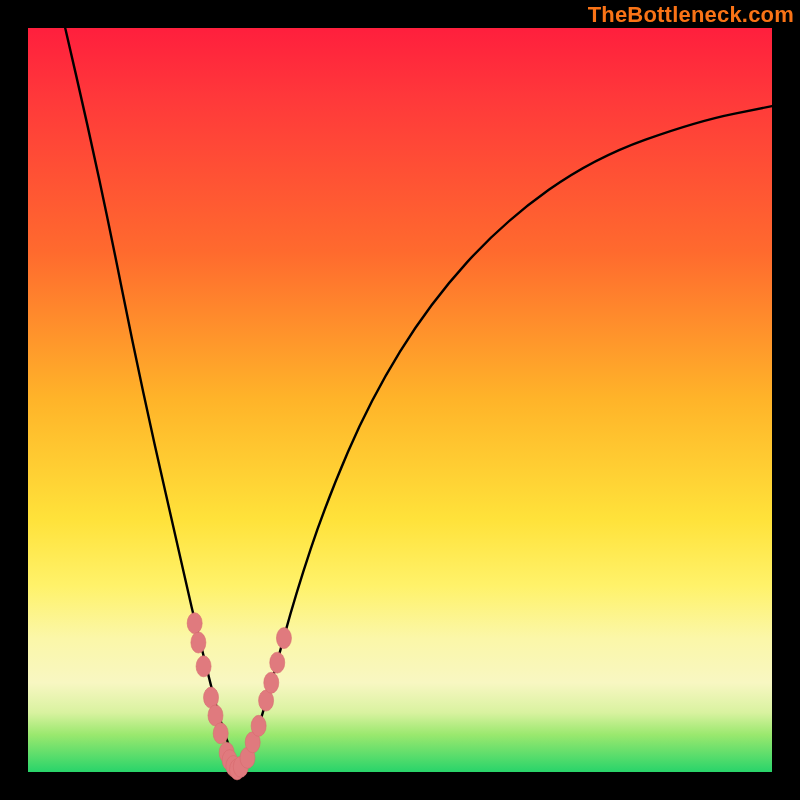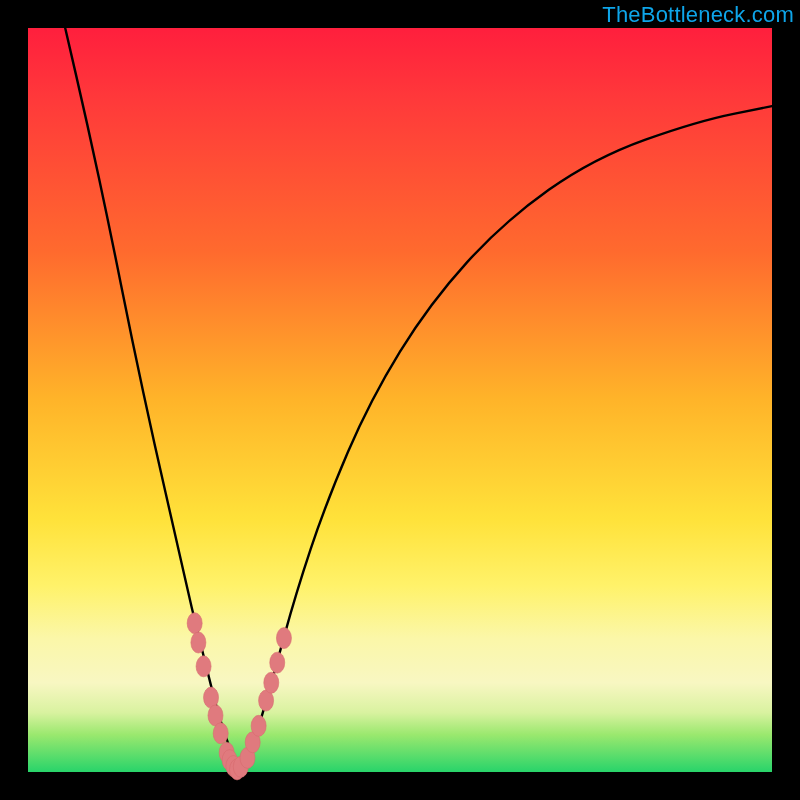--- a/index.html
+++ b/index.html
@@ -36,23 +36,23 @@
       #f8f7c2 88%,
       #d9f2a0 92%,
       #9ae86e 95%,
       #28d46a 100%
     );
   }
   .watermark {
     position: absolute;
     top: 2px;
     right: 6px;
-    color: #0ea5e9;
+    color: #f97316;
     font-size: 22px;
-    font-weight: 400;
+    font-weight: 700;
     letter-spacing: 0.2px;
   }
   svg.curve {
     position: absolute;
     left: 0; top: 0;
     width: 744px; height: 744px;
     overflow: visible;
   }
 </style>
 </head>

